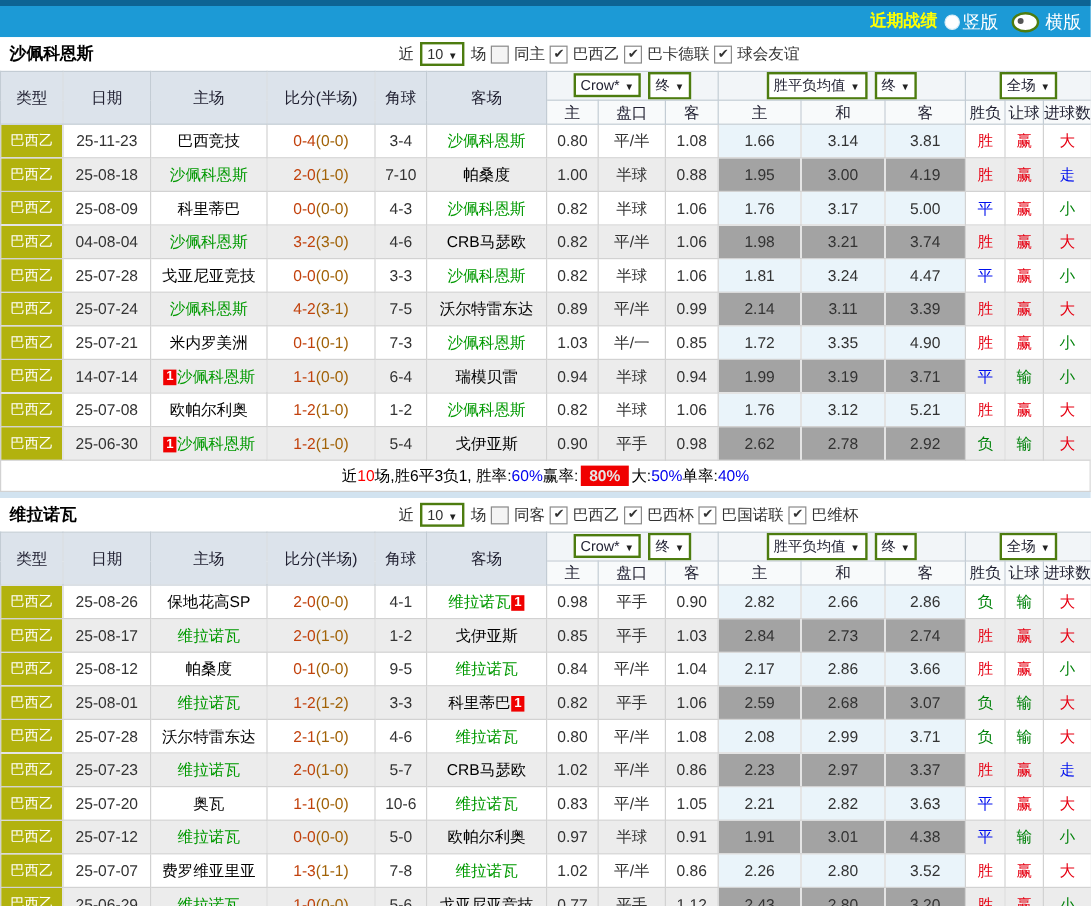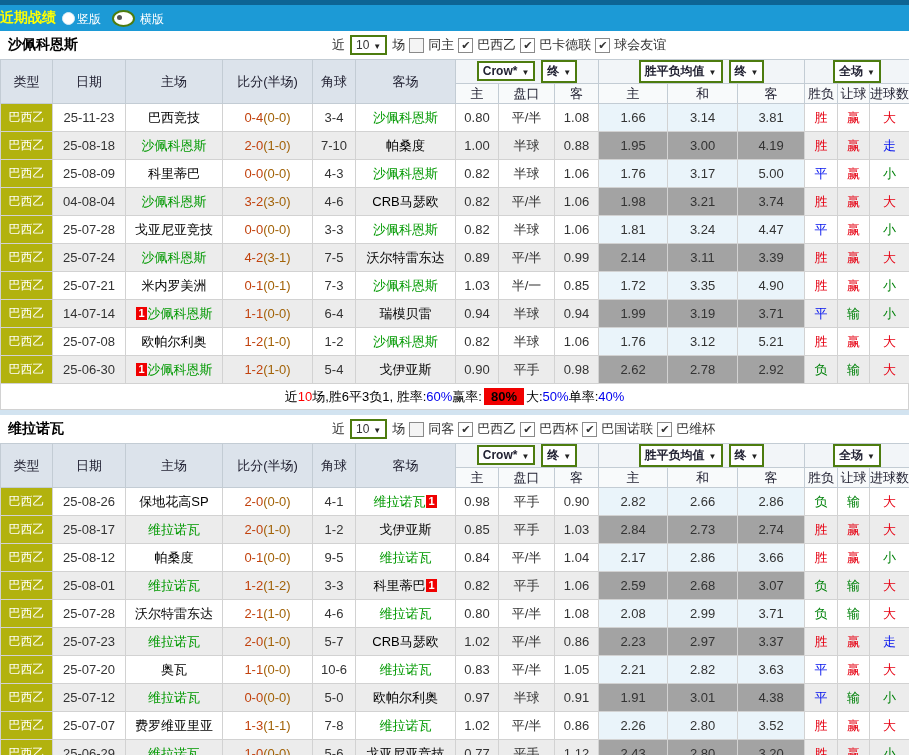--- a/index.html
+++ b/index.html
@@ -1,56 +1,56 @@
 <!DOCTYPE html>
 <html><head>
 <meta charset="utf-8">
 <style>
   html,body{margin:0;padding:0;background:#fff;}
   body{width:909px;font-family:"Liberation Sans","DejaVu Sans",sans-serif;color:#333;}
   
-  .topbar{height:26px;background:#1c9ad6;border-top:5px solid #0d6494;display:flex;align-items:center;justify-content:flex-start;gap:6px;}
+  .topbar{height:26px;background:#1c9ad6;border-top:5px solid #0d6494;display:flex;align-items:center;justify-content:flex-end;gap:6px;}
   .topbar .title{color:#ffff00;font-weight:bold;font-size:14px;}
   .rd{display:inline-block;width:11px;height:11px;border-radius:50%;background:#fff;border:1px solid #d9edf7;vertical-align:middle;position:relative;}
   .rd.sel::after{content:'';position:absolute;left:3px;top:3px;width:5px;height:5px;border-radius:50%;background:#555;}
-  .rlabel{color:#fff;font-size:12px;margin:11px 8px 0 2px;}
+  .rlabel{color:#fff;font-size:15px;margin:11px 8px 0 2px;}
   
   .teambar{height:28px;display:flex;align-items:center;background:#fff;}
   .teamname{font-weight:bold;font-size:14px;color:#000;padding-left:8px;width:332px;box-sizing:border-box;}
   .filters{display:flex;align-items:center;font-size:13px;gap:2px;white-space:nowrap;}
   .cb{display:inline-block;width:13px;height:13px;border:1px solid #8a8a8a;background:#f4f4f4;font-size:11px;line-height:13px;text-align:center;color:#333;vertical-align:-2px;margin:0 2px;}
   .cb.checked{background:#fff;}
   .sel{display:inline-block;border:2px solid #4d7c0f;background:#fff;font-size:12px;padding:1px 4px;margin:0 3px;white-space:nowrap;}
   .sel .arr{font-size:8px;margin-left:4px;color:#222;}
   
   table.grid{border-collapse:collapse;table-layout:fixed;width:909px;}
   .grid th,.grid td{border:1px solid #d2d2d2;text-align:center;white-space:nowrap;overflow:hidden;padding:0;}
   .grid th{border-color:#c3ccd4;font-weight:normal;color:#223;font-size:13px;}
   .grid th.hleft{background:#dce3eb;height:42px;}
-  .grid tr.hdr1 th.grp{background:#f2f5f8;height:23px;font-weight:bold;}
+  .grid tr.hdr1 th.grp{background:#f2f5f8;height:23px;}
   .grid tr.hdr2 th{background:#f8fafb;height:19px;}
   .grid td{height:27px;font-size:13px;background:#fff;}
   .grid tr.alt td{background:#ececec;}
   .grid td.type{background:#b2b20e;color:#fff;font-size:12px;}
   .grid tr.alt td.type{background:#b2b20e;}
   .grid td.avg{background:#eaf4fa;}
   .grid tr.alt td.avg{background:#a3a3a3;}
   .tfocus{color:#009900;}
   .tnorm{color:#000;}
   .sc{color:#c2410c;}
   .hf{color:#a16207;}
   .bdg{display:inline-block;background:#f00000;color:#fff;font-size:11px;font-weight:bold;line-height:13px;padding:0 2px;margin:0 1px;vertical-align:1px;}
   .c-win{color:#e60012;}
   .c-draw{color:#0010ee;}
   .c-lose{color:#00820a;}
   
   .summary{height:25px;border:1px solid #d2d2d2;border-top:none;display:flex;align-items:center;justify-content:center;font-size:13px;color:#000;}
   .summary .red{color:#ff0000;}
   .summary .blue{color:#0000ee;}
-  .summary .badge80{background:#f00000;color:#000000;font-weight:bold;padding:1px 7px;margin:0 2px;}
+  .summary .badge80{background:#f00000;color:#e5e5e5;font-weight:bold;padding:1px 7px;margin:0 2px;}
   .sep{height:5px;background:#d2e3f0;}
 </style>
 </head>
 <body>
 
 <div class="topbar">
   <span class="title">近期战绩</span>
   <span id="layout-radios"><span class="rd"></span><span class="rlabel">竖版</span><span class="rd sel"></span><span class="rlabel">横版</span></span>
 </div>
 

